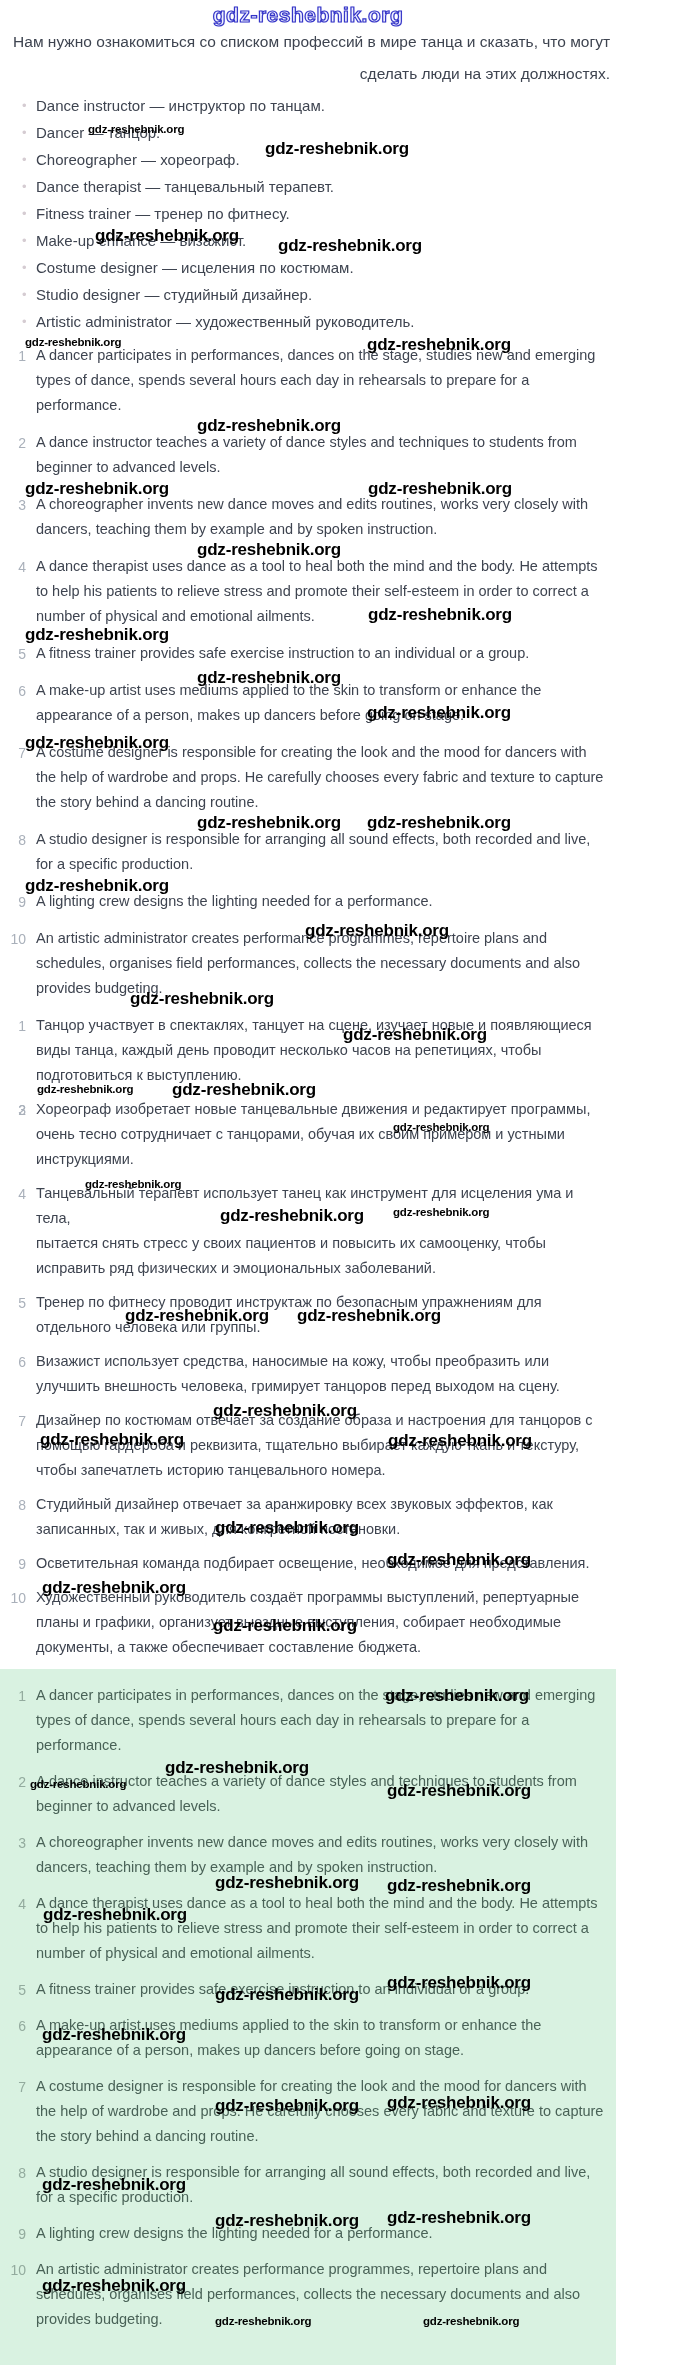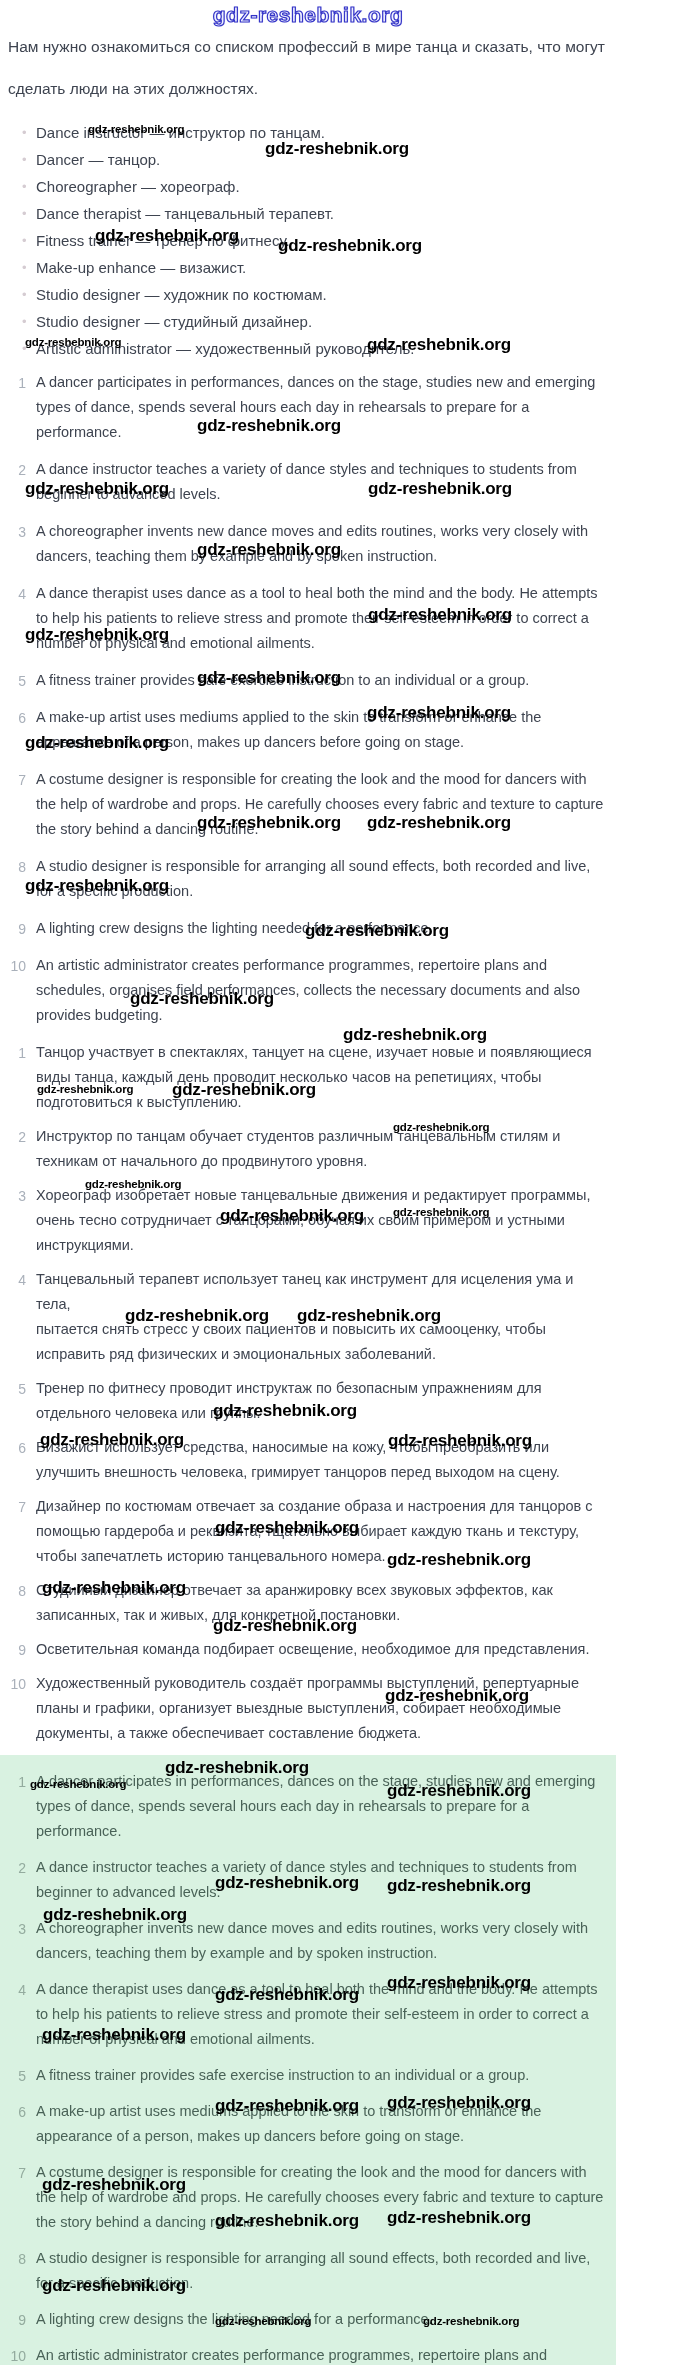--- a/index.html
+++ b/index.html
@@ -36,23 +36,24 @@
     letter-spacing: -0.2px;
     line-height: 1;
   }
   .wm.s2 { font-size: 17px; }
   .wm.s1 { font-size: 11.5px; }
 
   .content { position: relative; padding: 26px 6px 0 8px; z-index: 1; }
 
   .intro {
     font-size: 15.5px;
-    line-height: 42px;
+    line-height: 32px;
     white-space: pre-line;
-    margin-bottom: 9px;
+    margin-bottom: 2px;
+    text-align: right;
   }
 
   .prof-list { list-style: none; padding-left: 14px; margin-top: 0; }
   .prof-list li {
     position: relative;
     padding-left: 14px;
     font-size: 15px;
     line-height: 27px;
   }
   .prof-list li::before {
@@ -106,21 +107,21 @@
     <p class="intro">Нам нужно ознакомиться со списком профессий в мире танца и сказать, что могут
 сделать люди на этих должностях.</p>
 
     <ul class="prof-list">
         <li>Dance instructor — инструктор по танцам.</li>
         <li>Dancer — танцор.</li>
         <li>Choreographer — хореограф.</li>
         <li>Dance therapist — танцевальный терапевт.</li>
         <li>Fitness trainer — тренер по фитнесу.</li>
         <li>Make-up enhance — визажист.</li>
-        <li>Studio designer — художник по костюмам.</li>
+        <li>Costume designer — исцеления по костюмам.</li>
         <li>Studio designer — студийный дизайнер.</li>
         <li>Artistic administrator — художественный руководитель.</li>
       </ul>
 
     <ol class="num-list en-list">
         <li><span class="num">1</span><span class="txt">A dancer participates in performances, dances on the stage, studies new and emerging
 types of dance, spends several hours each day in rehearsals to prepare for a
 performance.</span></li>
         <li><span class="num">2</span><span class="txt">A dance instructor teaches a variety of dance styles and techniques to students from
 beginner to advanced levels.</span></li>
@@ -140,22 +141,21 @@
         <li><span class="num">9</span><span class="txt">A lighting crew designs the lighting needed for a performance.</span></li>
         <li><span class="num">10</span><span class="txt">An artistic administrator creates performance programmes, repertoire plans and
 schedules, organises field performances, collects the necessary documents and also
 provides budgeting.</span></li>
       </ol>
 
     <ol class="num-list ru-list">
         <li><span class="num">1</span><span class="txt">Танцор участвует в спектаклях, танцует на сцене, изучает новые и появляющиеся
 виды танца, каждый день проводит несколько часов на репетициях, чтобы
 подготовиться к выступлению.</span></li>
-        <li><span class="num">2</span><span class="txt">Инструктор по танцам обучает студентов различным танцевальным стилям и
-техникам от начального до продвинутого уровня.</span></li>
+        <li><span class="num">2</span></li>
         <li><span class="num">3</span><span class="txt">Хореограф изобретает новые танцевальные движения и редактирует программы,
 очень тесно сотрудничает с танцорами, обучая их своим примером и устными
 инструкциями.</span></li>
         <li><span class="num">4</span><span class="txt">Танцевальный терапевт использует танец как инструмент для исцеления ума и тела,
 пытается снять стресс у своих пациентов и повысить их самооценку, чтобы
 исправить ряд физических и эмоциональных заболеваний.</span></li>
         <li><span class="num">5</span><span class="txt">Тренер по фитнесу проводит инструктаж по безопасным упражнениям для
 отдельного человека или группы.</span></li>
         <li><span class="num">6</span><span class="txt">Визажист использует средства, наносимые на кожу, чтобы преобразить или
 улучшить внешность человека, гримирует танцоров перед выходом на сцену.</span></li>

